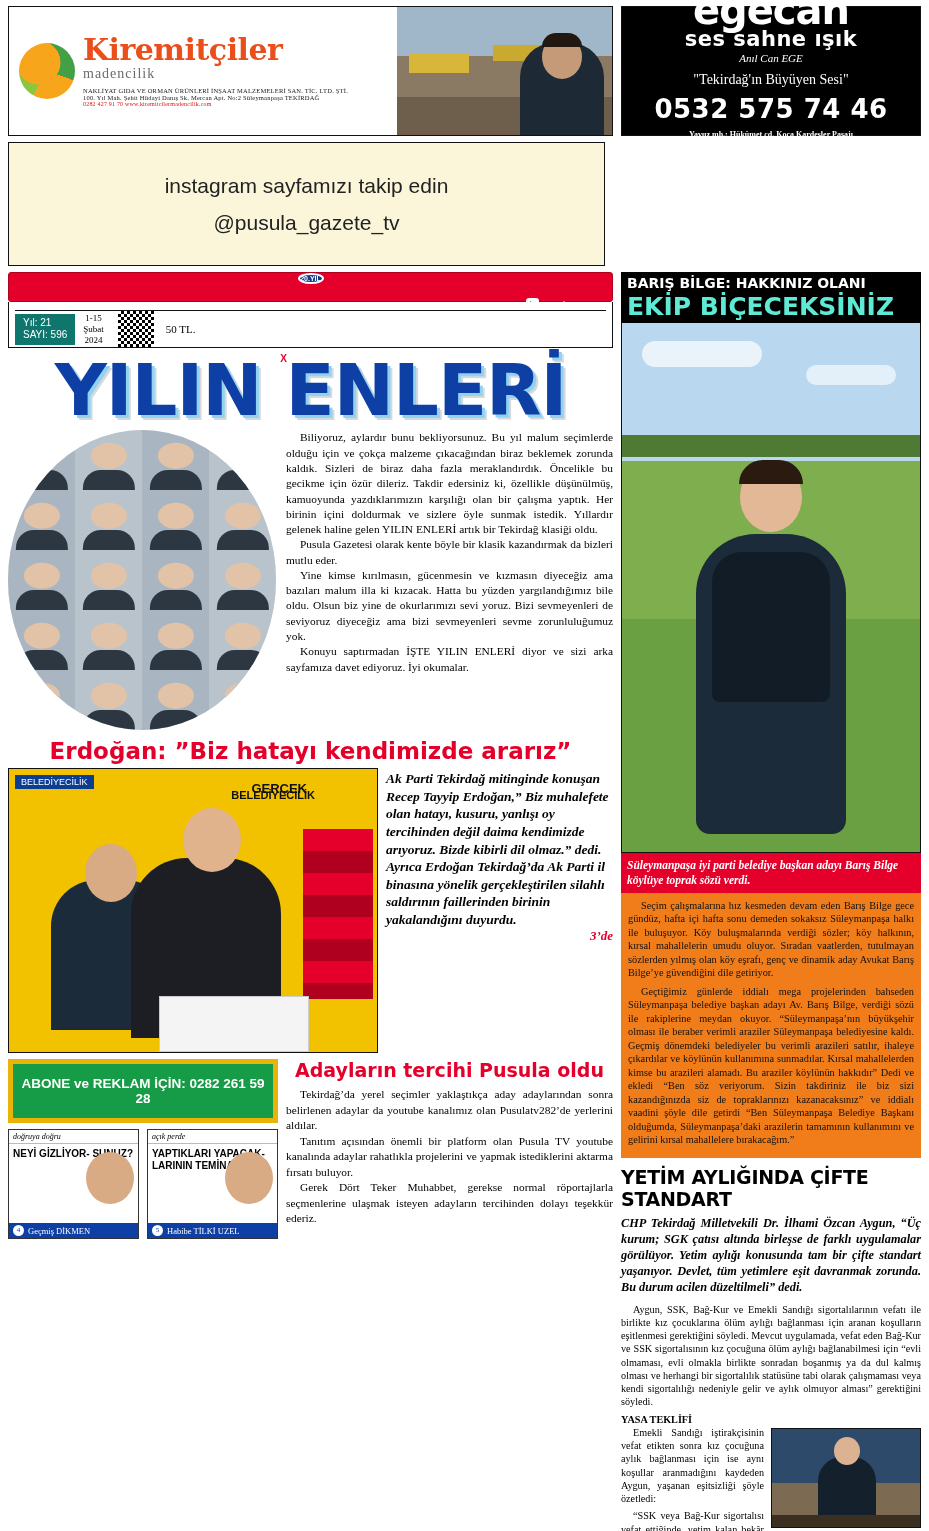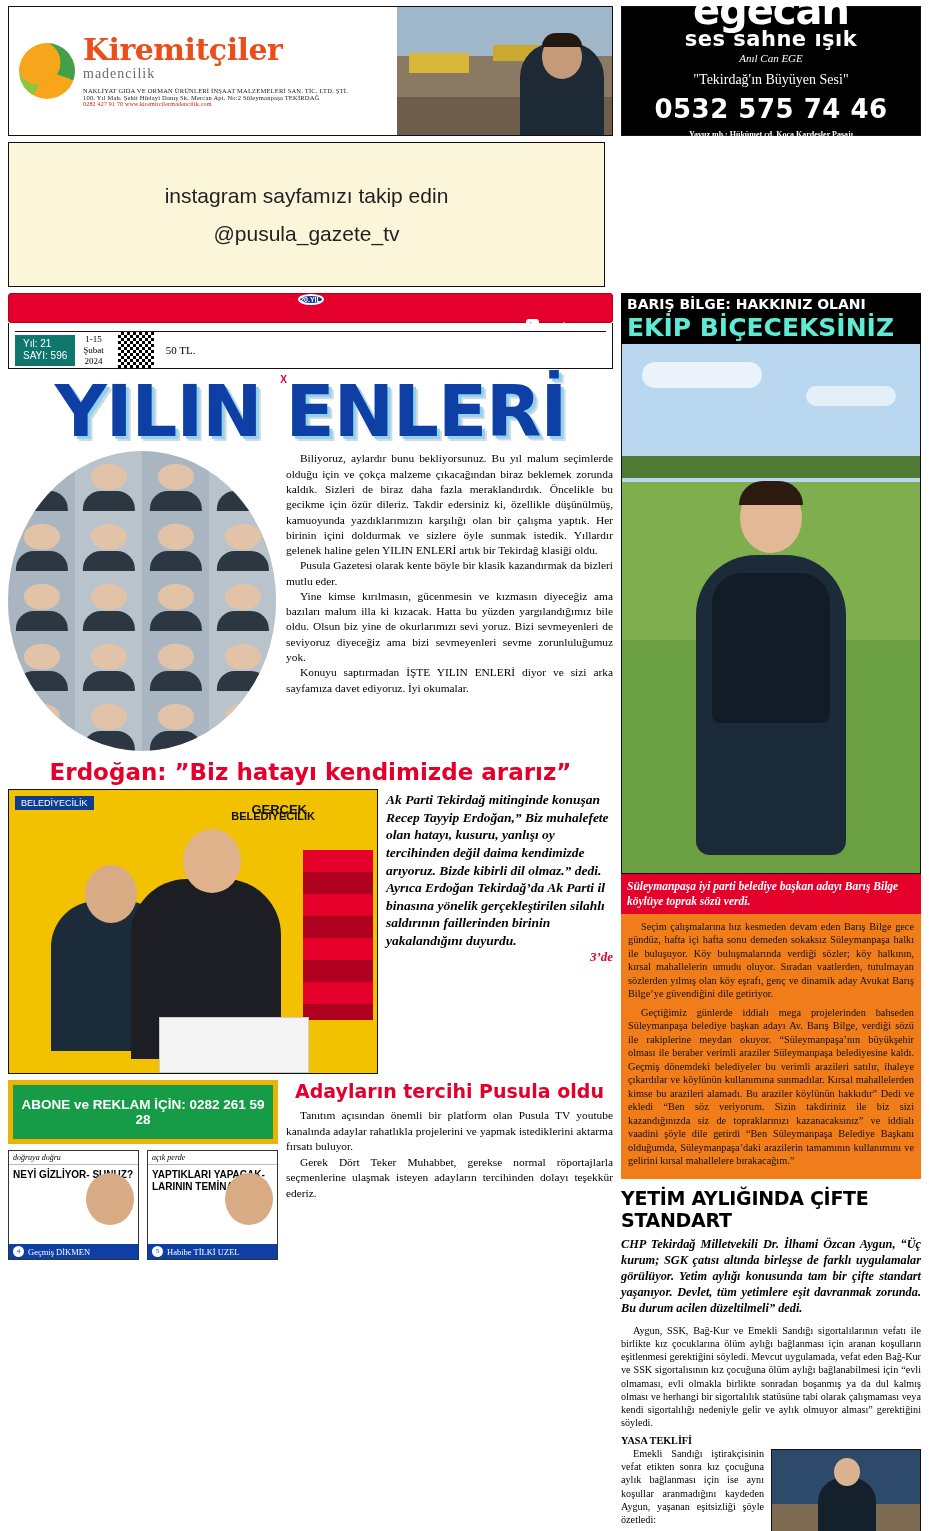--- a/index.html
+++ b/index.html
@@ -53,21 +53,21 @@
     padding:4px 6px;
   }
   .egecan-logo { font-family:"DejaVu Sans", sans-serif; font-weight:bold; font-size:40px; line-height:.95; letter-spacing:-1px;}
   .egecan-sub { font-family:"DejaVu Sans", sans-serif; font-weight:bold; font-size:21px; letter-spacing:.5px; margin-top:-2px;}
   .egecan-name { font-family:"Liberation Serif", serif; font-style:italic; font-size:11px; margin-top:1px;}
   .egecan-slogan { font-size:14px; margin-top:8px; font-family:"Liberation Serif", serif;}
   .egecan-phone { font-family:"DejaVu Sans", sans-serif; font-weight:bold; font-size:26px; margin-top:6px; letter-spacing:.5px;}
   .egecan-addr { font-size:8px; font-weight:bold; margin-top:6px; line-height:1.35;}
 
   
-  .second-strip { display:flex; gap:16px; margin-top:6px; height:145px; }
+  .second-strip { display:flex; gap:16px; margin-top:6px; height:124px; }
   .insta-box {
     flex:1; border:1px solid #111; background:#fbf6d9;
     display:flex; flex-direction:column; align-items:center; justify-content:center; text-align:center;
     font-family:"Liberation Sans", sans-serif;
   }
   .insta-l1 { font-size:21px; color:#222; line-height:1.25;}
   .insta-handle { font-size:21px; color:#222; margin-top:12px;}
   .egecan-spacer { width:300px; }
 
   
@@ -355,20 +355,21 @@
               <div class="mbar">
                 <span class="mnum">5</span>
                 <span>Habibe TİLKİ UZEL</span>
               </div>
             </div>
           </div>
         </div>
         <div class="adaylar-col">
           <div class="adaylar-head">Adayların tercihi Pusula oldu</div>
           <div class="adaylar-body">
+            <p>Tekirdağ’da yerel seçimler yaklaştıkça aday adaylarından sonra belirlenen adaylar da youtube kanalımız olan Pusulatv282’de yerlerini aldılar.</p>
             <p>Tanıtım açısından önemli bir platform olan Pusula TV youtube kanalında adaylar rahatlıkla projelerini ve yapmak istediklerini aktarma fırsatı buluyor.</p>
             <p>Gerek Dört Teker Muhabbet, gerekse normal röportajlarla seçmenlerine ulaşmak isteyen adayların tercihinden dolayı teşekkür ederiz.</p>
           </div>
         </div>
       </div>
 
     </div>
 
     <div class="right-col">
       <div class="bilge-head">BARIŞ BİLGE: HAKKINIZ OLANI</div>

